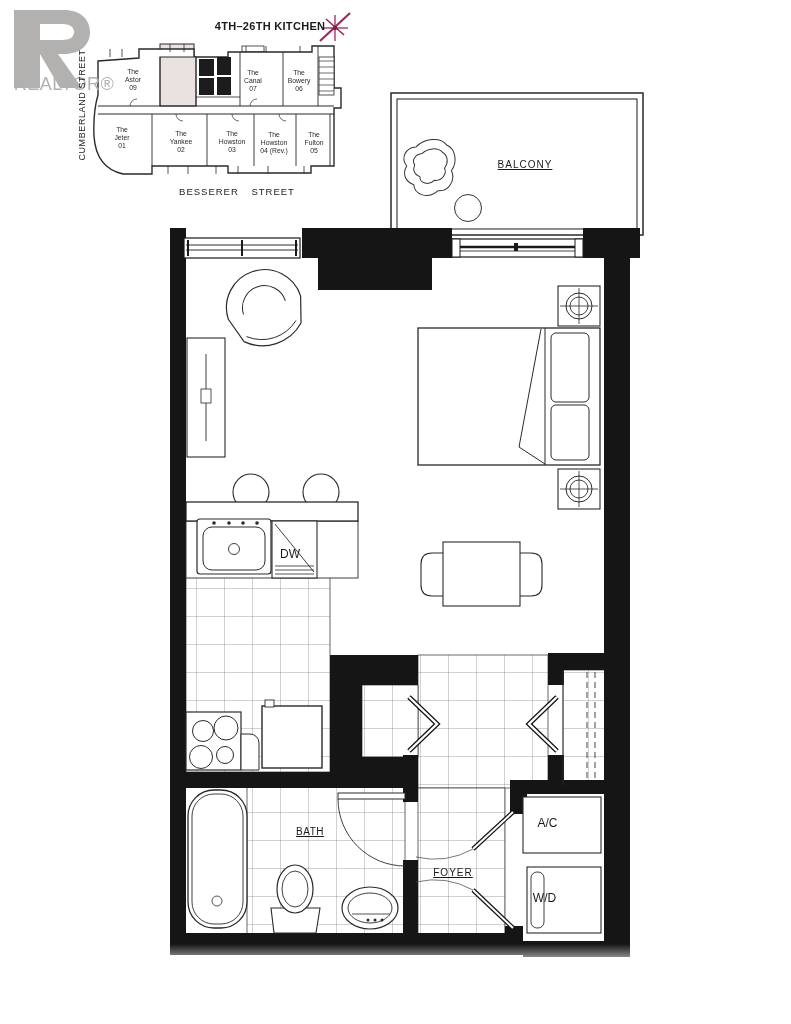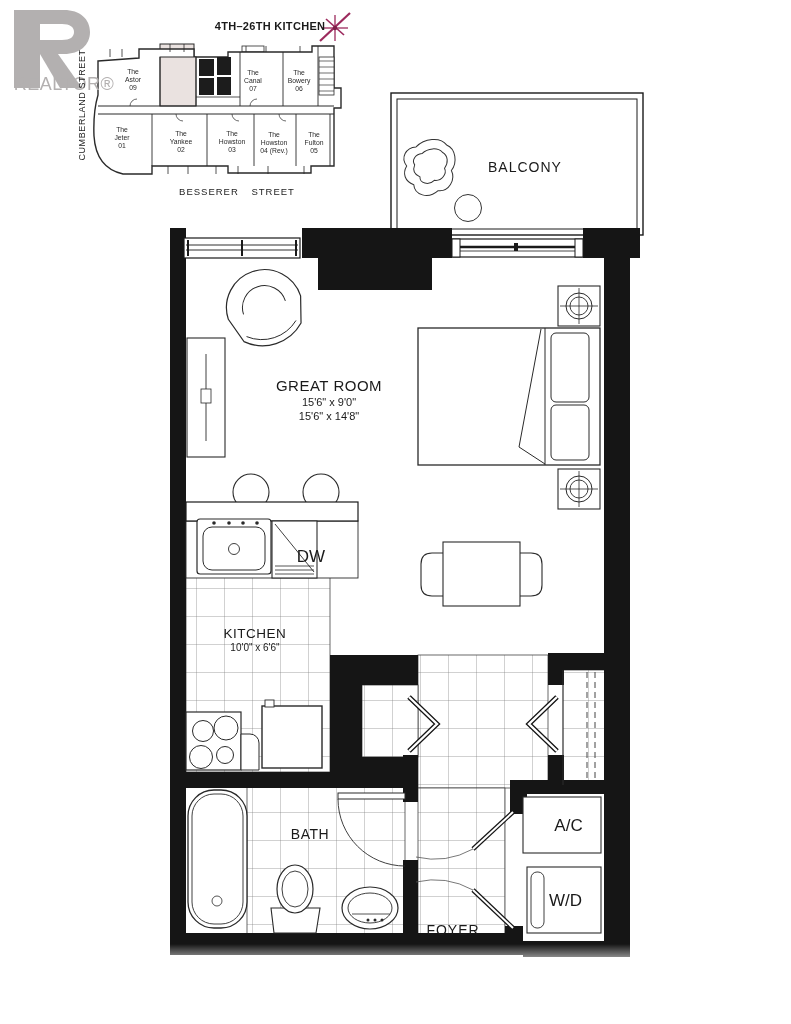--- a/index.html
+++ b/index.html
@@ -10,22 +10,22 @@
   .kp-unit{font-size:6.8px;line-height:1.15;color:#2a2a2a;}
   .kp-unit span{display:block;}
   .kp-title{font-size:11px;font-weight:bold;letter-spacing:.3px;}
   .street-v{transform:rotate(-90deg);transform-origin:center;font-size:9px;letter-spacing:.6px;color:#222;}
   .street-h{font-size:9.5px;letter-spacing:1px;word-spacing:9px;color:#222;}
   .realtor-word{font-size:18px;color:#b3b0b0;letter-spacing:.5px;font-weight:500;}
   .room-name{font-size:15px;letter-spacing:.5px;}
   .room-dim{font-size:11px;margin-top:2px;}
   .kitchen-name{font-size:13.5px;letter-spacing:.5px;}
   .kitchen-dim{font-size:10px;margin-top:1px;}
-  .small-room{font-size:14px;letter-spacing:.5px;}
-  .fixture{font-size:17px;margin-left:21px;}
+  .small-room{font-size:10px;letter-spacing:.5px;text-decoration:underline;}
+  .fixture{font-size:12px;}
   #watermark{position:absolute;left:230px;top:938px;z-index:6;font-size:35px;
              color:#cbcbcb;opacity:.95;letter-spacing:1px;white-space:nowrap;}
   #fadeband{position:absolute;left:160px;top:944px;width:490px;height:48px;z-index:5;
             background:linear-gradient(180deg, rgba(255,255,255,0) 0%, rgba(255,255,255,.82) 45%, #fff 85%);}
 </style>
 </head>
 <body>
 
 <div id="canvas">
 
@@ -317,36 +317,27 @@
       <span>04 (Rev.)</span>
   </div>
   <div class="lbl kp-unit" style="left:294px;top:131px;width:40px;">
     <span>The</span>
       <span>Fulton</span>
       <span>05</span>
   </div>
 
   <div class="lbl small-room" style="left:460px;top:159px;width:130px;letter-spacing:1px;">BALCONY</div>
 
-  <div class="lbl" style="left:249px;top:377px;width:160px;">
-    <div class="room-name">GREAT ROOM</div>
-    <div class="room-dim">15'6" x 9'0"</div>
-    <div class="room-dim">15'6" x 14'8"</div>
-  </div>
-
-  <div class="lbl" style="left:195px;top:626px;width:120px;">
-    <div class="kitchen-name">KITCHEN</div>
-    <div class="kitchen-dim">10'0" x 6'6"</div>
-  </div>
+
 
   <div class="lbl fixture" style="left:272px;top:547px;width:36px;">DW</div>
 
   <div class="lbl small-room" style="left:270px;top:826px;width:80px;">BATH</div>
 
-  <div class="lbl small-room" style="left:413px;top:922px;width:80px;letter-spacing:1px;">FOYER</div>
+  <div class="lbl small-room" style="left:413px;top:867px;width:80px;letter-spacing:1px;">FOYER</div>
 
   <div class="lbl fixture" style="left:516px;top:816px;width:63px;">A/C</div>
 
   <div class="lbl fixture" style="left:512px;top:891px;width:65px;">W/D</div>
 
   <div id="fadeband"></div>
 
 </div>
 
 </body></html>

